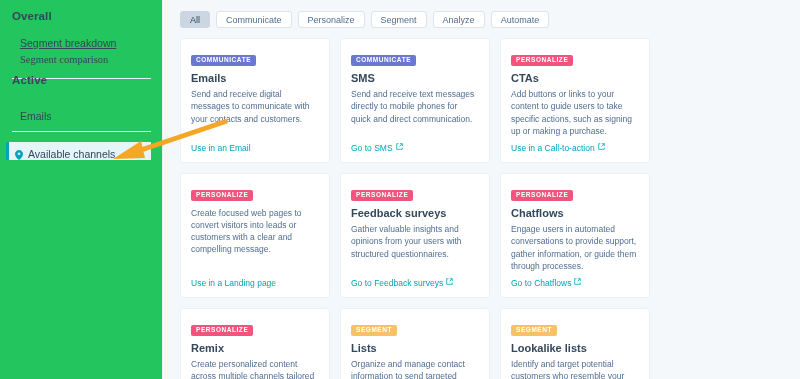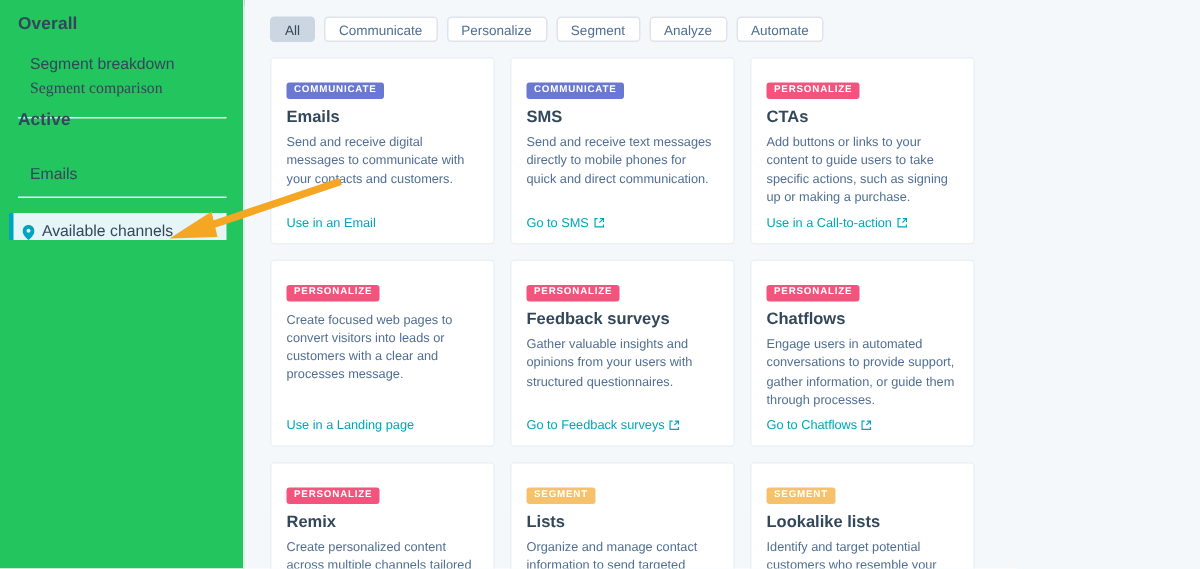--- a/index.html
+++ b/index.html
@@ -178,21 +178,21 @@
     line-height: 1.45;
     margin: 0;
   }
   .card-link {
     position: absolute;
     left: 10px;
     bottom: 9px;
     font-size: 8.5px;
     color: #00a4bd;
     display: flex;
-    align-items: center;
+    align-items: flex-start;
     gap: 3px;
     cursor: pointer;
   }
   .ext-icon { line-height: 0; display: block; }
 
   
   .arrow-svg {
     position: absolute;
     left: 105px;
     top: 108px;
@@ -205,21 +205,21 @@
 <body>
 
 <div id="root">
 
   <div class="top-bar"></div>
 
   <div class="sidebar">
 
     <div class="side-section-title" style="position:absolute;left:0;top:10px;">Overall</div>
 
-    <div class="side-link" style="position:absolute;left:0;top:38px;">Segment breakdown</div>
+    <div class="side-link" style="position:absolute;left:0;top:38px;text-decoration:underline;">Segment breakdown</div>
 
     <div class="side-link" style="position:absolute;left:0;top:55px;font-family:Liberation Serif, serif;">Segment comparison</div>
 
     <div class="side-divider" style="top:78px;"></div>
 
     <div class="side-section-title" style="position:absolute;left:0;top:74px;">Active</div>
 
     <div class="side-link" style="position:absolute;left:0;top:111px;">Emails</div>
 
     <div class="side-divider" style="top:131px;"></div>
@@ -259,21 +259,21 @@
               </svg></span>
           </div></div>
         <div class="card"><span class="badge personalize">PERSONALIZE</span><div class="card-title">CTAs</div><div class="card-desc">Add buttons or links to your content to guide users to take specific actions, such as signing up or making a purchase.</div><div class="card-link">
             <span>Use in a Call-to-action</span>
             <span class="ext-icon"><svg width="7" height="7" viewBox="0 0 10 10">
                 <path d="M3.4 1H1v8h8V6.6" fill="none" stroke="#00a4bd" stroke-width="1.1"></path>
                 <path d="M5.6 1H9v3.4" fill="none" stroke="#00a4bd" stroke-width="1.1"></path>
                 <path d="M9 1L5.1 4.9" stroke="#00a4bd" stroke-width="1.1"></path>
               </svg></span>
           </div></div>
-        <div class="card"><span class="badge personalize">PERSONALIZE</span><div class="card-desc">Create focused web pages to convert visitors into leads or customers with a clear and processes message.</div><div class="card-link">
+        <div class="card"><span class="badge personalize">PERSONALIZE</span><div class="card-desc">Create focused web pages to convert visitors into leads or customers with a clear and compelling message.</div><div class="card-link">
             <span>Use in a Landing page</span>
           </div></div>
         <div class="card"><span class="badge personalize">PERSONALIZE</span><div class="card-title">Feedback surveys</div><div class="card-desc">Gather valuable insights and opinions from your users with structured questionnaires.</div><div class="card-link">
             <span>Go to Feedback surveys</span>
             <span class="ext-icon"><svg width="7" height="7" viewBox="0 0 10 10">
                 <path d="M3.4 1H1v8h8V6.6" fill="none" stroke="#00a4bd" stroke-width="1.1"></path>
                 <path d="M5.6 1H9v3.4" fill="none" stroke="#00a4bd" stroke-width="1.1"></path>
                 <path d="M9 1L5.1 4.9" stroke="#00a4bd" stroke-width="1.1"></path>
               </svg></span>
           </div></div>

